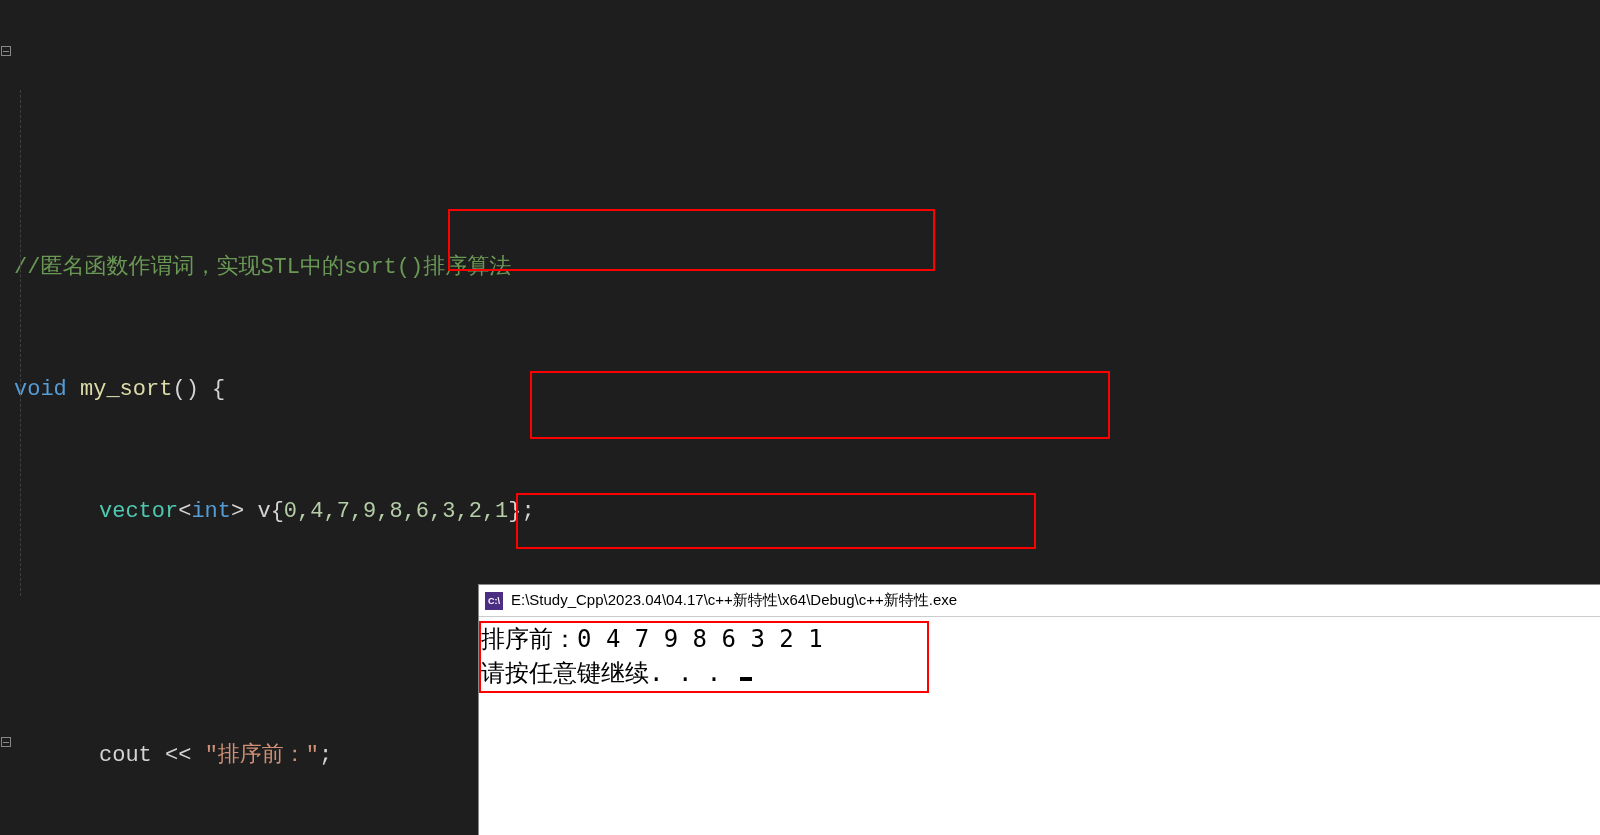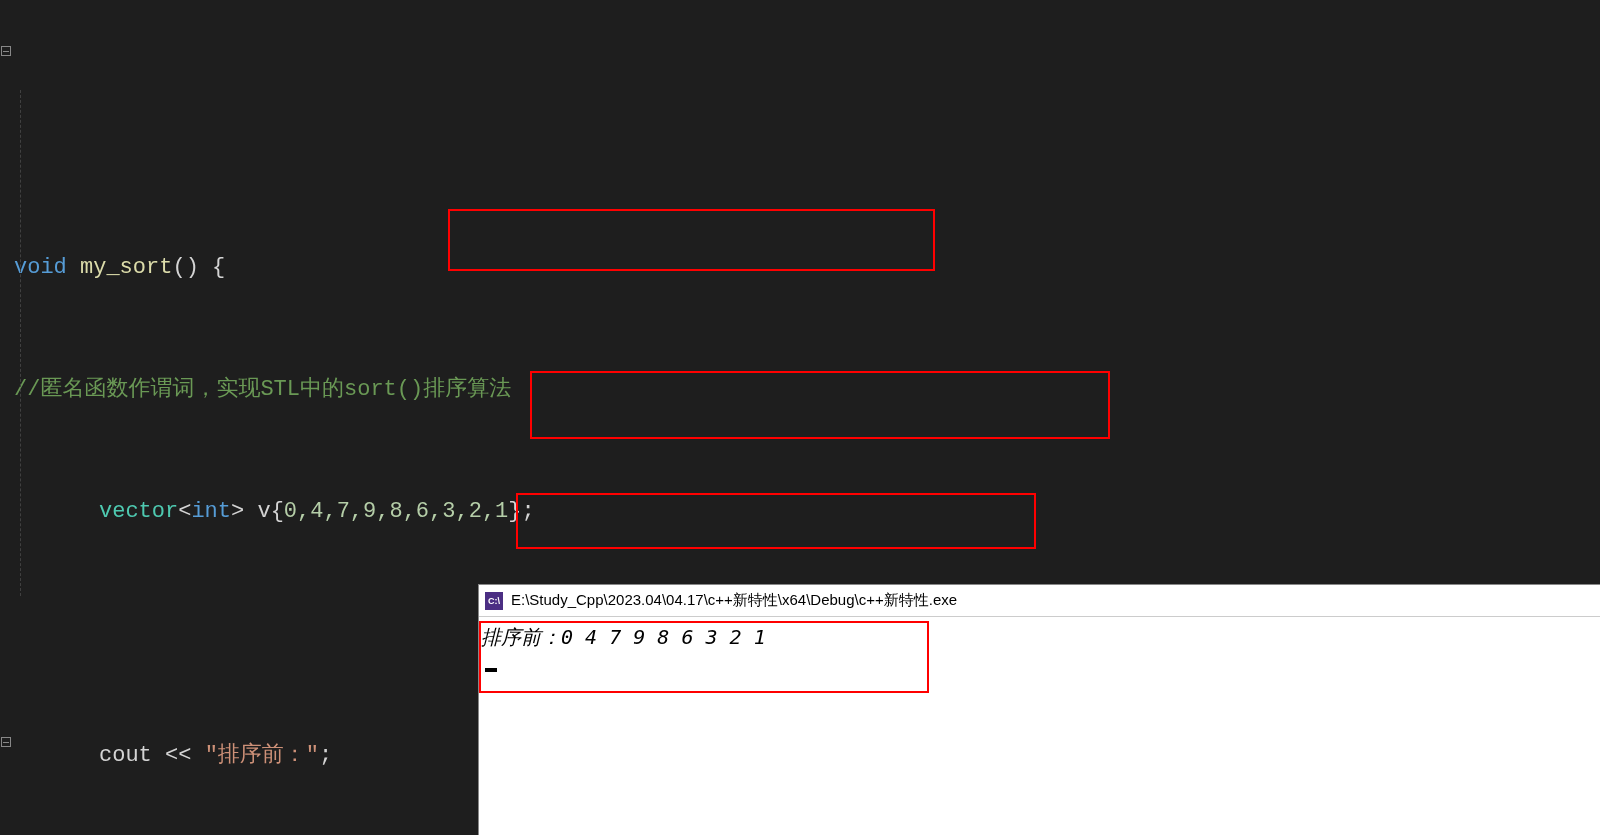--- a/index.html
+++ b/index.html
@@ -72,25 +72,24 @@
       display: inline-flex;
       align-items: center;
       justify-content: center;
       color: #fff;
       font-size: 9px;
       font-weight: bold;
     }
     .console-body {
       padding: 6px 0 0 0;
       font-family: 'NSimSun', SimSun, Consolas, monospace;
-      font-size: 20px;
+      font-size: 24px;
       color: #000;
       line-height: 1.4;
       position: relative;
-      font-style: italic;
     }
     .console-line {
       padding-left: 2px;
       white-space: pre;
     }
     .cursor-block {
       display: inline-block;
       width: 12px;
       height: 4px;
       background: #000;
@@ -126,22 +125,22 @@
     }
   </style>
 </head>
 <body>
 
 <div class="code-area">
   <div class="collapse-marker" style="top:46px;"></div>
   <div class="collapse-marker" style="top:737px;"></div>
   <div class="indent-guide" style="top:90px;height:506px;"></div>
 
+  <span class="line"><span class="comment">//匿名函数作谓词，实现STL中的sort()排序算法</span></span>
   <span class="line"><span class="keyword">void</span><span class="func"> my_sort</span><span class="punct">() {</span></span>
-  <span class="line"><span class="comment">//匿名函数作谓词，实现STL中的sort()排序算法</span></span>
   <span class="line indent1"><span class="type-green">vector</span><span class="punct">&lt;</span><span class="keyword">int</span><span class="punct">&gt;</span><span class="identifier"> v{</span><span class="number">0,4,7,9,8,6,3,2,1</span><span class="punct">};</span></span>
   <span class="line"> </span>
   <span class="line indent1"><span class="identifier">cout &lt;&lt; </span><span class="string">"排序前："</span><span class="punct">;</span></span>
   
   
   
   
   
   
   
@@ -157,16 +156,16 @@
   <div class="highlight-box" style="left:516px;top:493px;width:520px;height:56px;"></div>
 </div>
 
 <div class="console-window">
   <div class="console-titlebar">
     <span class="console-icon">C:\</span>
     <span>E:\Study_Cpp\2023.04\04.17\c++新特性\x64\Debug\c++新特性.exe</span>
   </div>
   <div class="console-body">
     <div class="console-line">排序前：0 4 7 9 8 6 3 2 1</div>
-    <div class="console-line"><span class="cursor-block"></span></div>
+    <div class="console-line"><span>请按任意键继续. . . </span><span class="cursor-block"></span></div>
     <div class="console-highlight" style="left:0px;top:4px;width:450px;height:72px;"></div>
   </div>
 </div>
 
 </body></html>

